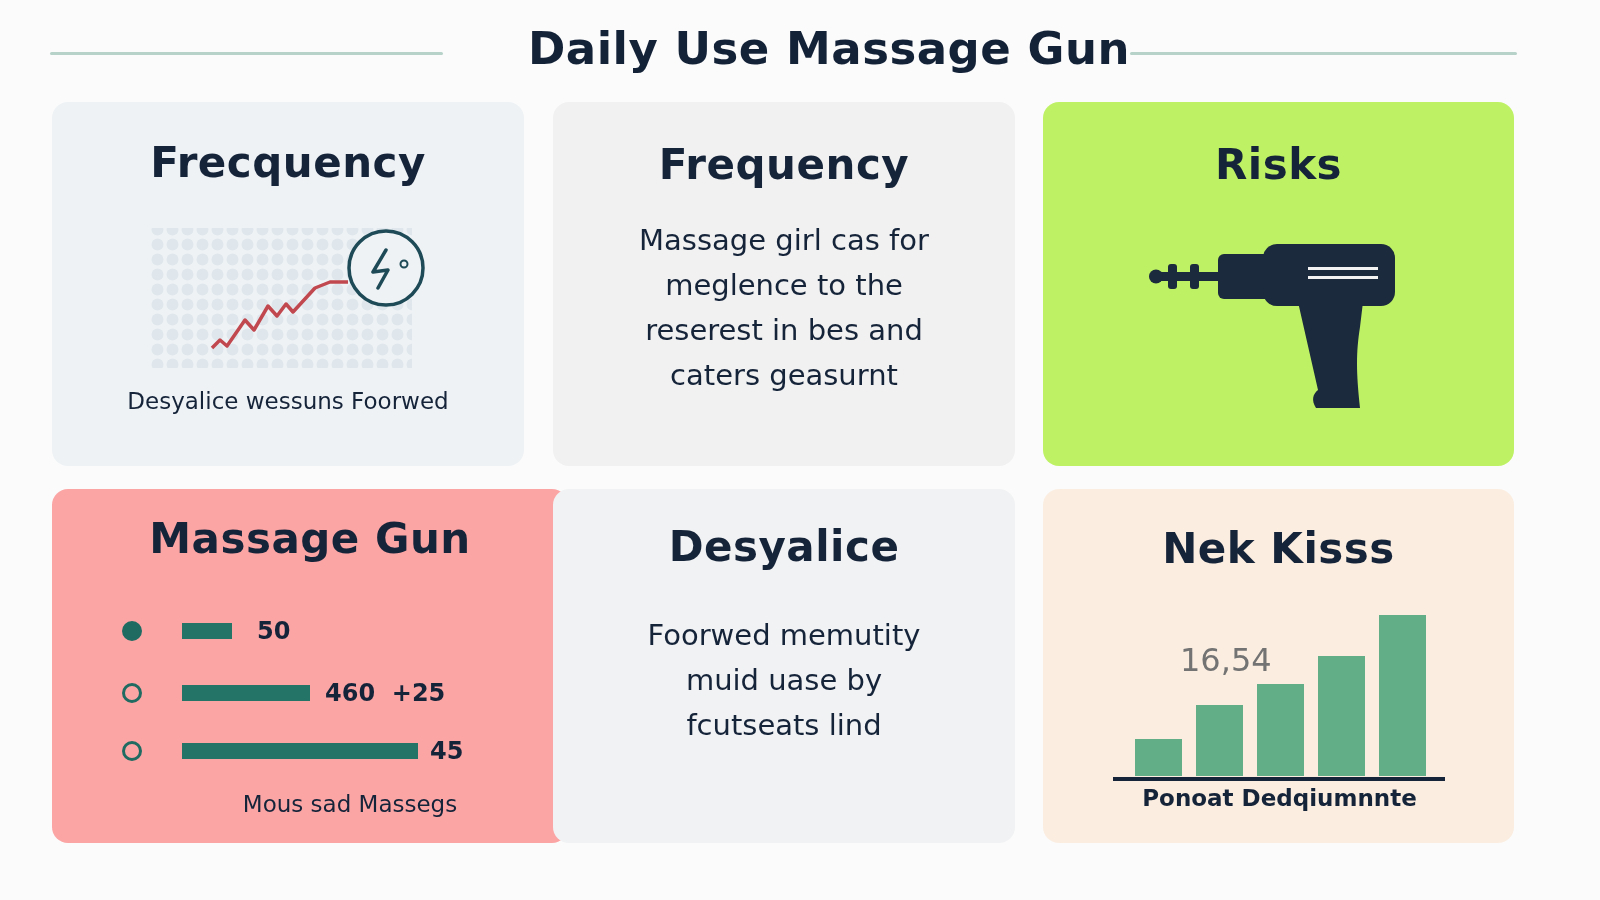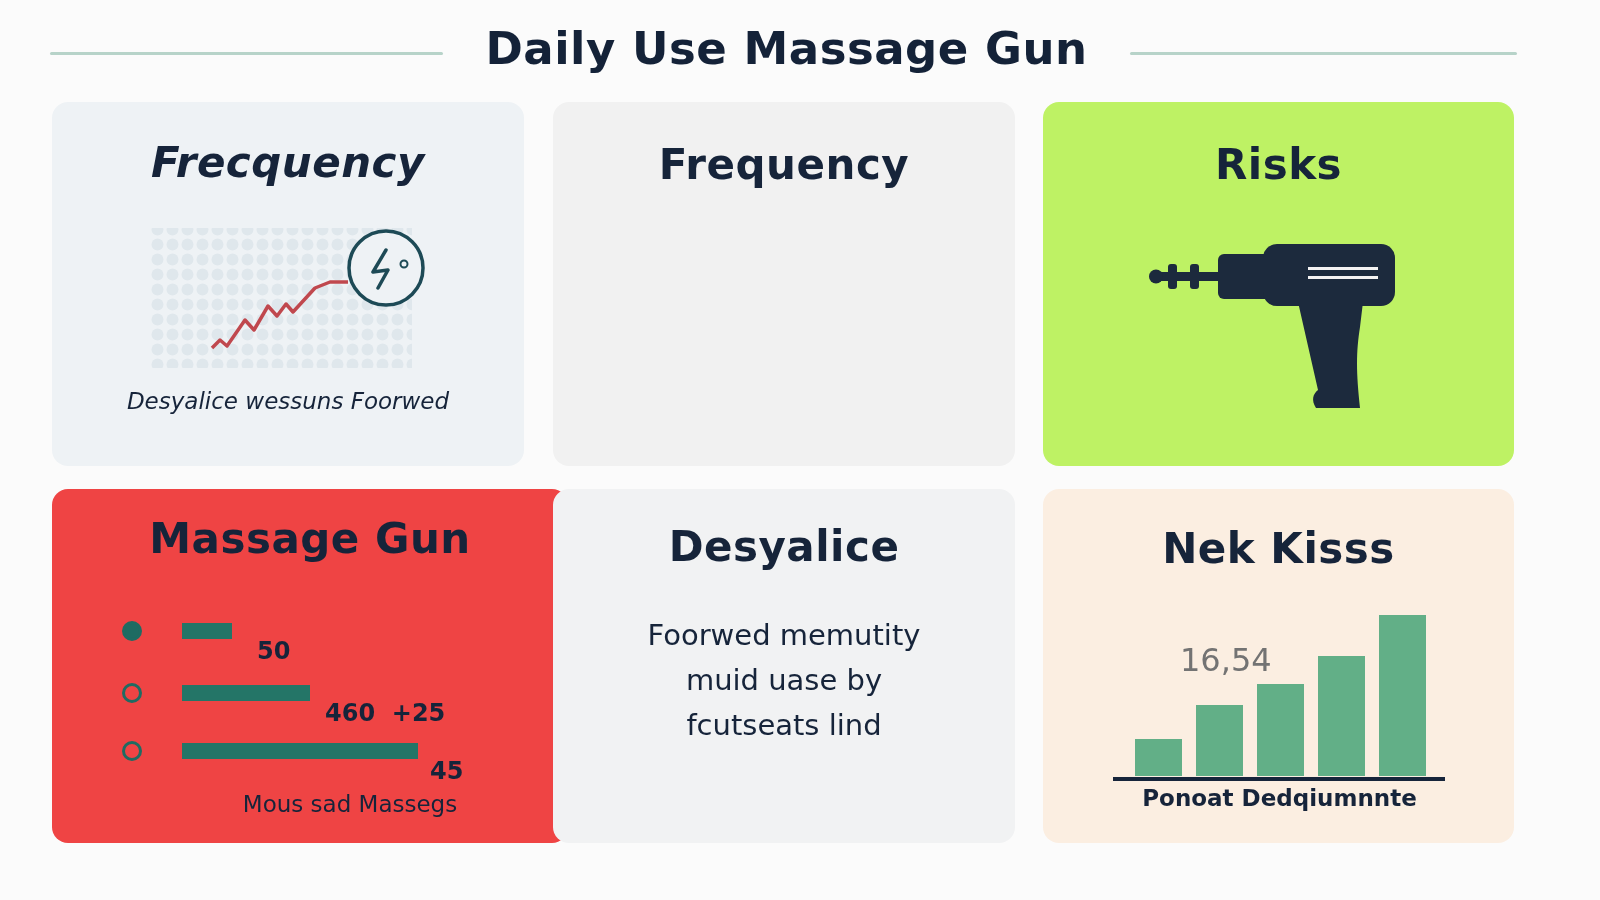--- a/index.html
+++ b/index.html
@@ -13,34 +13,34 @@
   .header {
     position: absolute; left: 0; top: 0; width: 1600px; height: 100px;
   }
   .header .rule {
     position: absolute; top: 52px; height: 3px; background: #b7d3c9; border-radius: 2px;
   }
   .header .rule.left { left: 50px; width: 393px; }
   .header .rule.right { left: 1130px; width: 387px; }
   .header h1 {
     position: absolute; left: 443px; width: 687px; top: 22px;
-    text-align: center; font-size: 45px; font-weight: bold; color: #142238;
+    text-align: right; font-size: 45px; font-weight: bold; color: #142238;
     letter-spacing: 0.5px;
   }
   .card {
     position: absolute; border-radius: 16px; overflow: hidden;
   }
   .card h2 {
     position: absolute; left: 0; right: 0; text-align: center;
     font-size: 42px; font-weight: bold; color: #16243a; letter-spacing: 0.5px;
   }
-  .c1 { left: 52px; top: 102px; width: 472px; height: 364px; background: #eef2f5; font-style: italic; }
+  .c1 { left: 52px; top: 102px; width: 472px; height: 364px; background: #eef2f5; }
   .c2 { left: 553px; top: 102px; width: 462px; height: 364px; background: #f1f1f1; }
   .c3 { left: 1043px; top: 102px; width: 471px; height: 364px; background: #bef264; }
-  .c4 { left: 52px; top: 489px; width: 516px; height: 354px; background: #ef4444; }
+  .c4 { left: 52px; top: 489px; width: 516px; height: 354px; background: #fca5a5; }
   .c5 { left: 553px; top: 489px; width: 462px; height: 354px; background: #f1f2f3; }
   .c6 { left: 1043px; top: 489px; width: 471px; height: 354px; background: #fbeee1; }
 
   .c1 h2 { top: 36px; }
   .c2 h2 { top: 38px; }
   .c3 h2 { top: 38px; }
   .c4 h2 { top: 25px; }
   .c5 h2 { top: 33px; }
   .c6 h2 { top: 35px; }
 
@@ -63,21 +63,21 @@
   .gun-graphic { position: absolute; left: 105px; top: 140px; width: 250px; height: 170px; }
 
   .legend-list { position: absolute; left: 70px; top: 128px; width: 380px; }
   .legend-row { position: absolute; left: 0; height: 24px; }
   .legend-row .dot {
     position: absolute; left: 0; top: 4px; width: 20px; height: 20px; border-radius: 50%;
     border: 3px solid #1f6b62;
   }
   .legend-row .dot.filled { background: #1f6b62; }
   .legend-row .bar { position: absolute; left: 60px; top: 6px; height: 16px; background: #247567; }
-  .legend-row .val { position: absolute; top: 0; font-size: 24px; font-weight: bold; color: #16243a; white-space: nowrap; margin-top: 20px; }
+  .legend-row .val { position: absolute; top: 0; font-size: 24px; font-weight: bold; color: #16243a; white-space: nowrap; }
 
   .bar-chart { position: absolute; left: 70px; top: 120px; width: 335px; height: 175px; }
   .bar-chart .bar { position: absolute; bottom: 8px; width: 47px; background: #62af87; }
   .bar-chart .axis { position: absolute; left: 0; bottom: 3px; width: 332px; height: 4px; background: #16243a; }
   .bar-chart .label { position: absolute; left: 67px; top: 32px; font-size: 32px; color: #737373; }
 </style>
 </head>
 <body>
 
 <div class="header">
@@ -98,20 +98,26 @@
     <polyline points="62,126 70,118 77,124 95,98 104,108 118,84 127,94 136,82 143,90 165,66 180,60 198,60" fill="none" stroke="#c0484e" stroke-width="3.5" stroke-linejoin="round"></polyline>
     <circle cx="236" cy="46" r="37" fill="#eef2f5" stroke="#1d4a56" stroke-width="3.5"></circle>
     <path d="M236 28 L223 50 L238 48 L228 66" fill="none" stroke="#1d4a56" stroke-width="3.5" stroke-linejoin="round" stroke-linecap="round"></path>
     <circle cx="254" cy="42" r="3.5" fill="none" stroke="#1d4a56" stroke-width="2"></circle>
   </svg>
   <div class="caption">Desyalice wessuns Foorwed</div>
 </div>
 
 <div class="card c2">
   <h2>Frequency</h2>
+  <div class="body-text">
+    <div>Massage girl cas for</div>
+    <div>meglence to the</div>
+    <div>reserest in bes and</div>
+    <div>caters geasurnt</div>
+  </div>
 </div>
 
 <div class="card c3">
   <h2>Risks</h2>
   <svg class="gun-graphic" viewBox="0 0 250 170">
     <g fill="#1c2a3d">
       <rect x="4" y="30" width="72" height="9" rx="3"></rect>
       <circle cx="8" cy="34.5" r="7"></circle>
       <rect x="20" y="22" width="9" height="25" rx="3"></rect>
       <rect x="42" y="22" width="9" height="25" rx="3"></rect>

